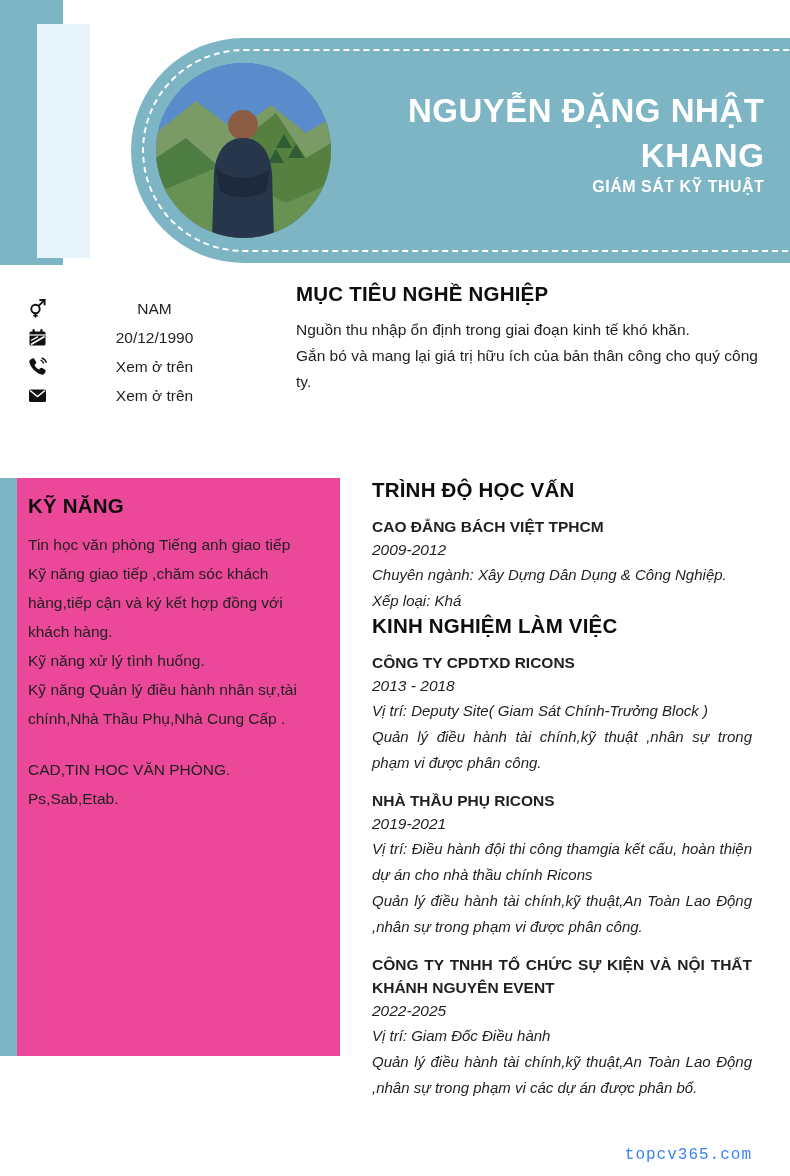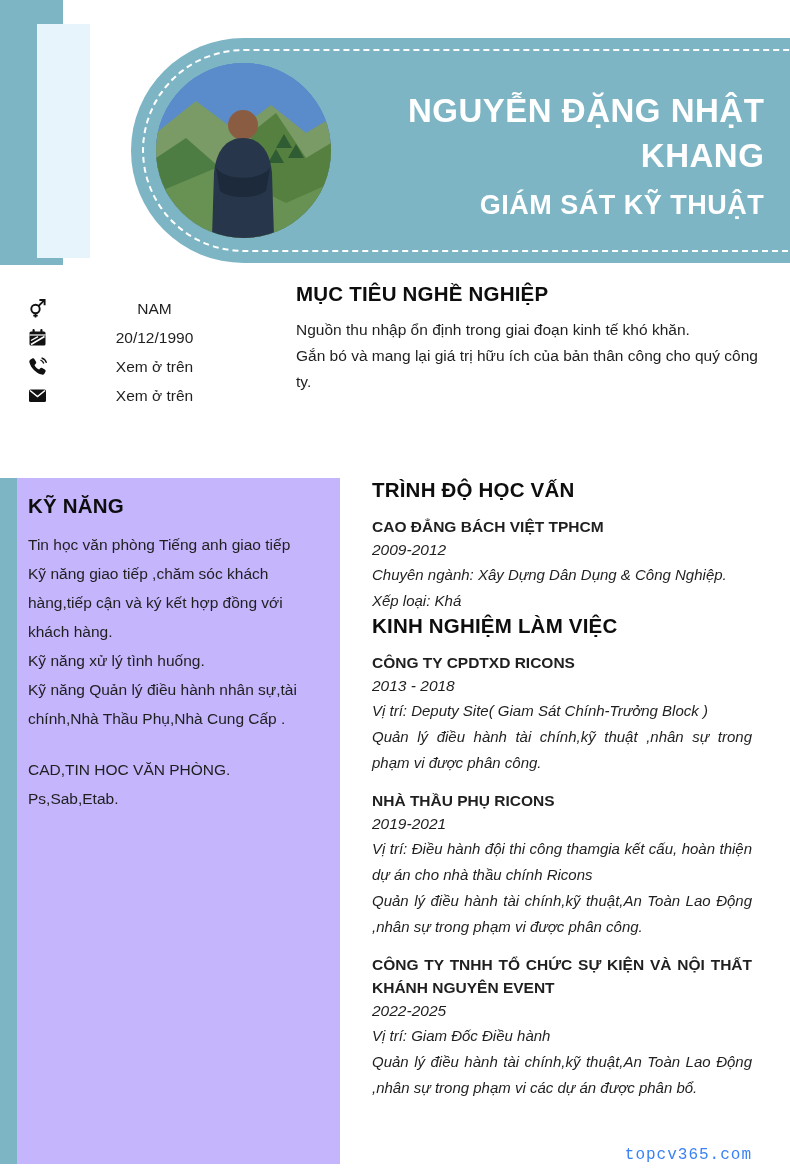--- a/index.html
+++ b/index.html
@@ -10,32 +10,32 @@
   
   .teal-rect{position:absolute;left:0;top:0;width:63px;height:265px;background:#7db5c4;}
   .light-bar{position:absolute;left:37px;top:24px;width:53px;height:234px;background:#e8f4fb;}
   
   .banner{position:absolute;left:131px;top:38px;width:659px;height:225px;background:#7db5c4;border-radius:113px 0 0 113px;text-align:right;}
   .banner-dash{position:absolute;left:11px;top:11px;bottom:11px;right:0;border:2px dashed #ffffff;border-right:none;border-radius:102px 0 0 102px;}
   .photo{position:absolute;left:25px;top:25px;width:175px;height:175px;border-radius:50%;overflow:hidden;background:#4a7fc1;}
   .photo svg{display:block;}
   .name-block{position:absolute;left:277px;top:50px;color:#ffffff;}
   .name{font-size:33px;font-weight:700;line-height:45px;letter-spacing:.5px;margin:0;}
-  .job-title{font-size:27px;font-weight:600;letter-spacing:.5px;margin-top:12px;}
+  .job-title{font-size:16px;font-weight:600;letter-spacing:.5px;}
   
   .contact{position:absolute;left:28px;top:298px;width:235px;}
   .contact .item{display:flex;align-items:flex-start;margin-bottom:7px;text-align:center;}
   .contact .ic{width:19px;height:19px;flex:0 0 19px;margin-right:10px;margin-top:1px;}
   .contact .txt{font-size:15.5px;line-height:22px;width:195px;}
   
   .objective{position:absolute;left:296px;top:282px;width:465px;}
   h2.sec{font-size:20.5px;font-weight:700;color:#0d0d0d;margin:0 0 11px 0;letter-spacing:.2px;}
   .objective p{margin:0;font-size:15.5px;line-height:26px;}
   
-  .left-panel{position:absolute;left:0;top:478px;width:340px;height:686px;background:#c4b5fd;border-left:17px solid #7db5c4;box-sizing:border-box;padding:16px 18px 0 11px;}
+  .left-panel{position:absolute;left:0;top:478px;width:340px;height:578px;background:#ec4899;border-left:17px solid #7db5c4;box-sizing:border-box;padding:16px 18px 0 11px;}
   .left-panel h2.sec{margin-bottom:12px;}
   .left-panel .li{font-size:15.5px;line-height:29px;}
   .left-panel .gap{height:22px;}
   
   .right-col{position:absolute;left:372px;top:478px;width:380px;}
   .right-col h2.sec{margin-bottom:13px;}
   .company{font-size:15.5px;font-weight:700;line-height:23px;margin:0;text-align:justify;}
   .years{font-size:15.5px;font-style:italic;line-height:24px;}
   .line{font-size:15px;line-height:26px;font-style:italic;}
   .just{text-align:justify;}

